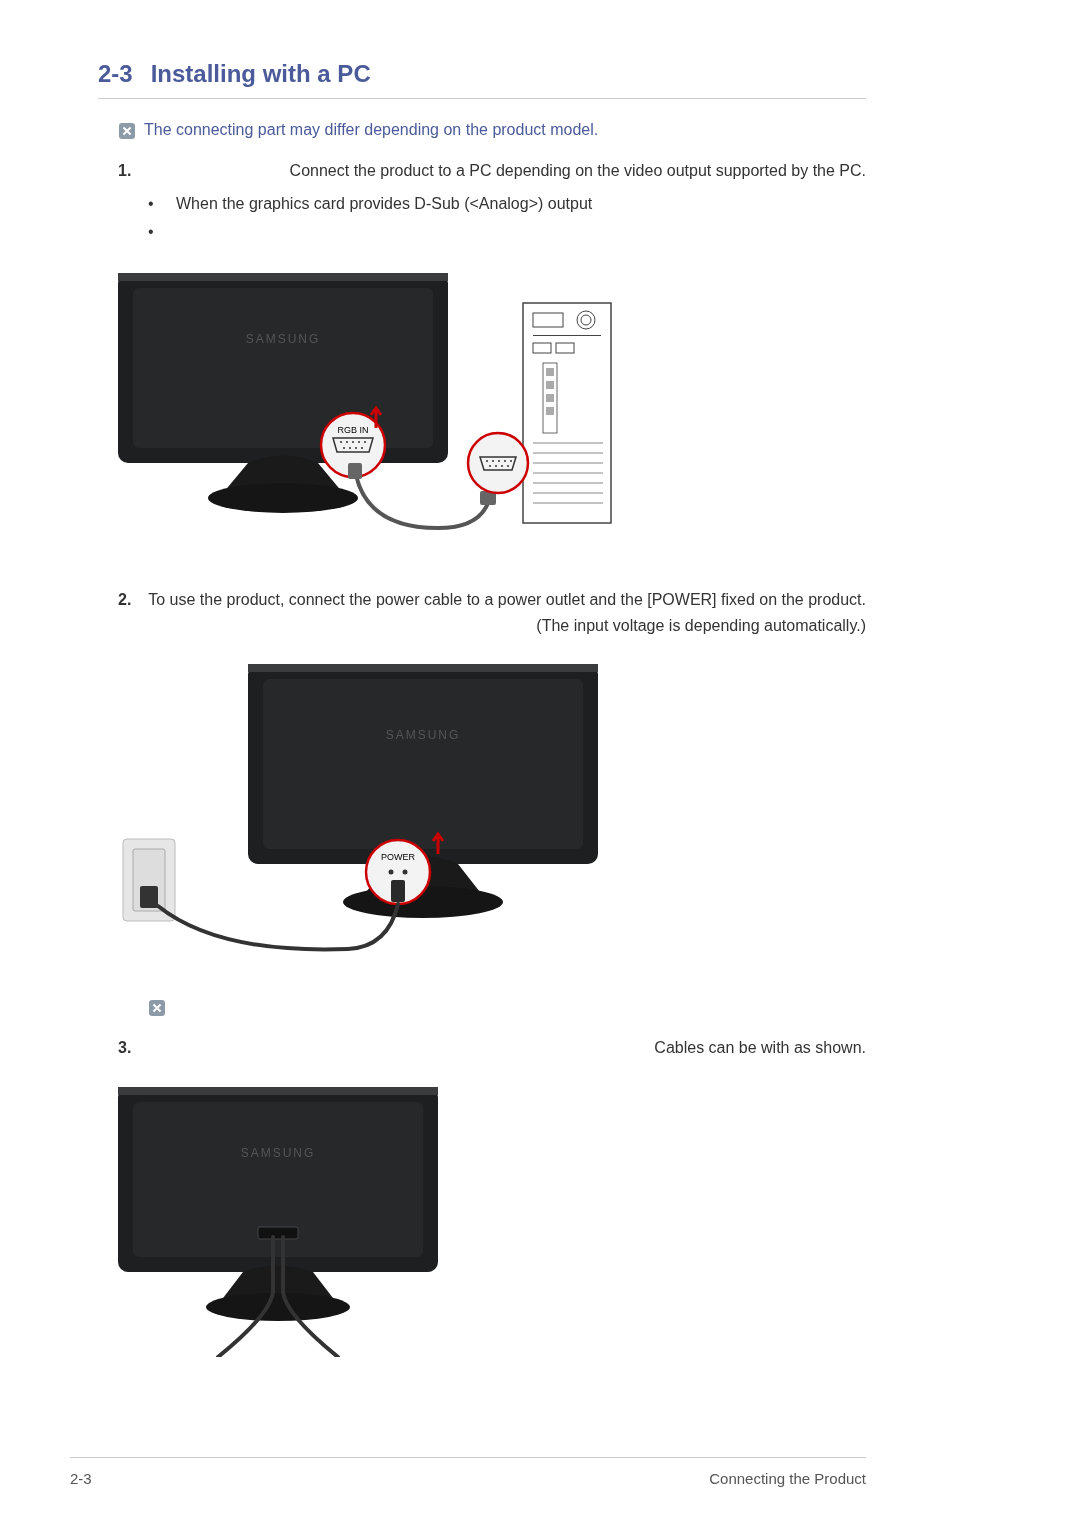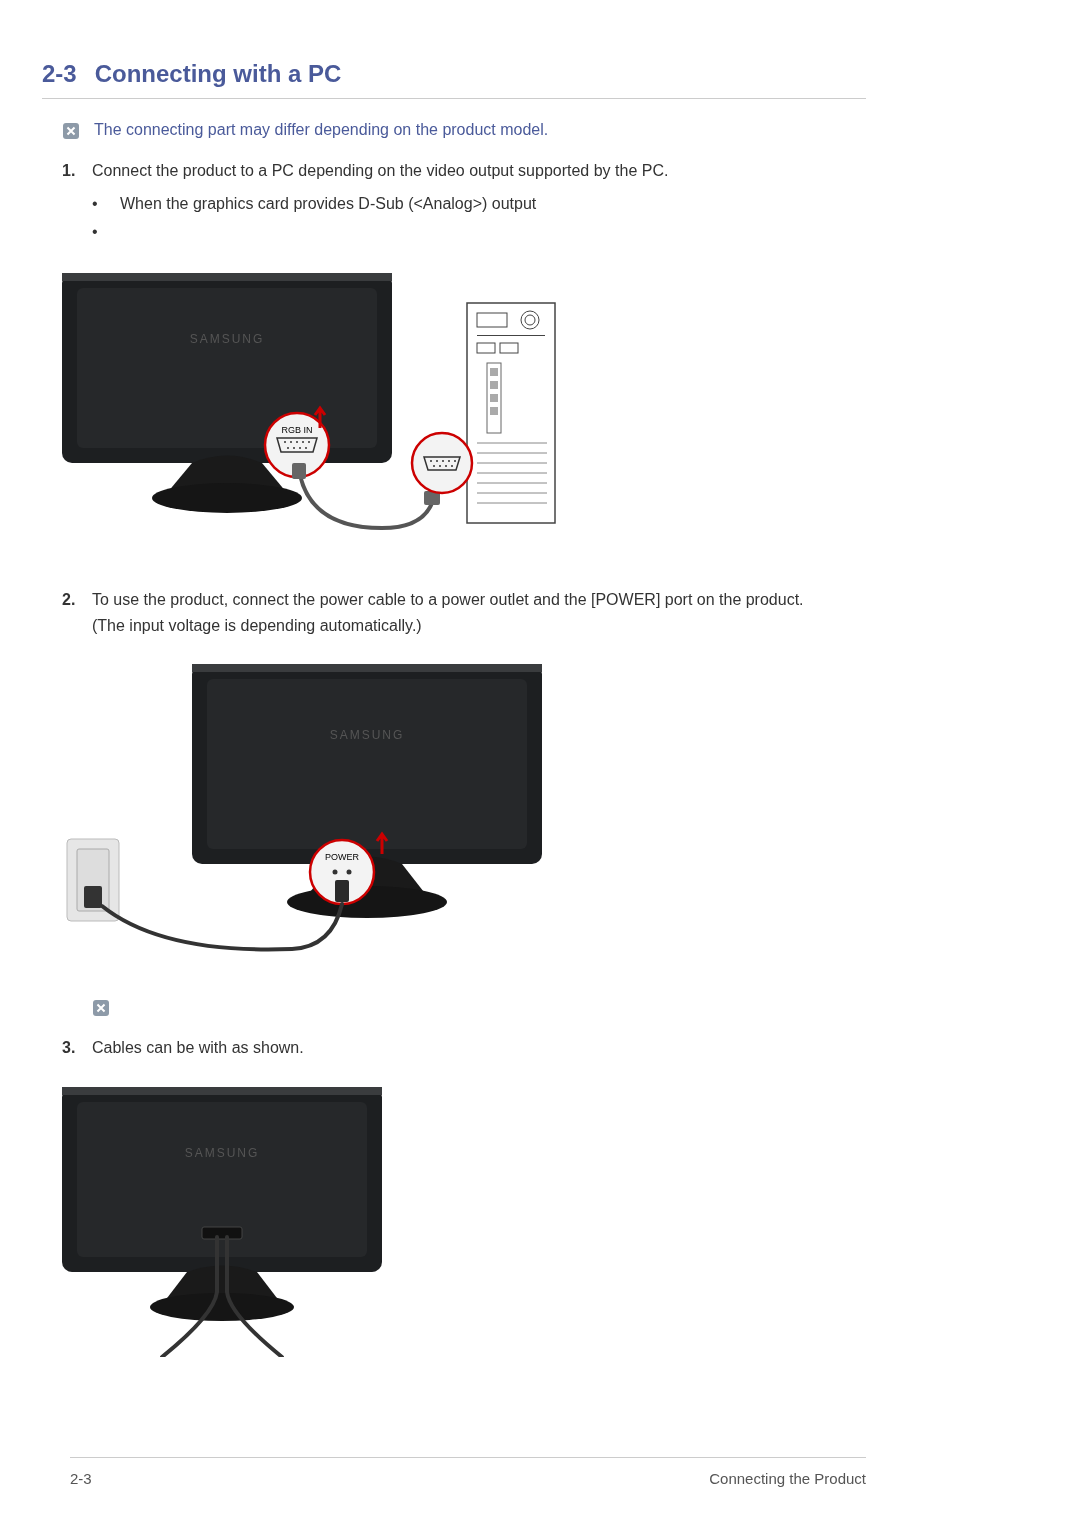--- a/index.html
+++ b/index.html
@@ -6,38 +6,38 @@
     margin: 0;
     font-family: Arial, Helvetica, sans-serif;
     font-size: 16px;
     color: #333;
     background: #fff;
   }
   .page {
     width: 936px;
     min-height: 1527px;
     box-sizing: border-box;
-    padding: 60px 70px 30px 42px;
+    padding: 60px 70px 30px 98px;
     position: relative;
   }
   .heading {
     display: flex;
     gap: 18px;
     align-items: baseline;
     font-weight: bold;
     font-size: 24px;
     color: #4a5a9a;
     padding-bottom: 10px;
     border-bottom: 1px solid #ccc;
     margin-bottom: 22px;
   }
   .note-row {
     display: flex;
     align-items: flex-start;
-    gap: 14px;
+    gap: 8px;
     margin-left: 20px;
     margin-top: 10px;
     margin-bottom: 18px;
   }
   .note-icon {
     width: 18px;
     height: 18px;
     display: flex;
     align-items: center;
     justify-content: center;
@@ -53,20 +53,21 @@
     margin-left: 20px;
     margin-bottom: 6px;
     line-height: 1.6;
   }
   .step-num {
     font-weight: bold;
     min-width: 22px;
   }
   .step-body {
     flex: 1;
+    text-align: right;
   }
   .sub-bullets {
     margin-left: 50px;
     margin-top: 6px;
     margin-bottom: 12px;
   }
   .sub-bullet {
     display: flex;
     gap: 18px;
     line-height: 1.8;
@@ -96,21 +97,21 @@
     margin-left: 50px;
   }
 </style>
 </head>
 <body>
 
 <div class="page">
 
   <div class="heading">
     <span>2-3</span>
-    <span>Connecting with a PC</span>
+    <span>Installing with a PC</span>
   </div>
 
   <div class="note-row">
     <span class="note-icon">
       <svg width="18" height="18" viewBox="0 0 18 18">
         <rect x="1" y="1" width="16" height="16" rx="3" fill="#8d9aa8"></rect>
         <path d="M4 9 L14 9 M9 4 L9 14" stroke="#fff" stroke-width="2" transform="rotate(45 9 9)"></path>
       </svg>
     </span>
     <span class="note-text">The connecting part may differ depending on the product model.</span>
@@ -200,21 +201,21 @@
           <circle cx="398" cy="203" r="1"></circle>
           <circle cx="404" cy="203" r="1"></circle>
           <circle cx="410" cy="203" r="1"></circle>
       </g>
     </svg>
   </div>
 
   <div class="step">
     <span class="step-num">2.</span>
     <span class="step-body">
-      <span>To use the product, connect the power cable to a power outlet and the [POWER] port on the product.</span><br>
+      <span>To use the product, connect the power cable to a power outlet and the [POWER] fixed on the product.</span><br>
       <span>(The input voltage is depending automatically.)</span>
     </span>
   </div>
 
   <div class="figure">
     <svg width="520" height="310" viewBox="0 0 520 310">
 
       <rect x="150" y="10" width="350" height="200" rx="10" fill="#1d1f21"></rect>
       <rect x="150" y="10" width="350" height="8" fill="#3a3c3e"></rect>
       <rect x="165" y="25" width="320" height="170" rx="6" fill="#26282a"></rect>

